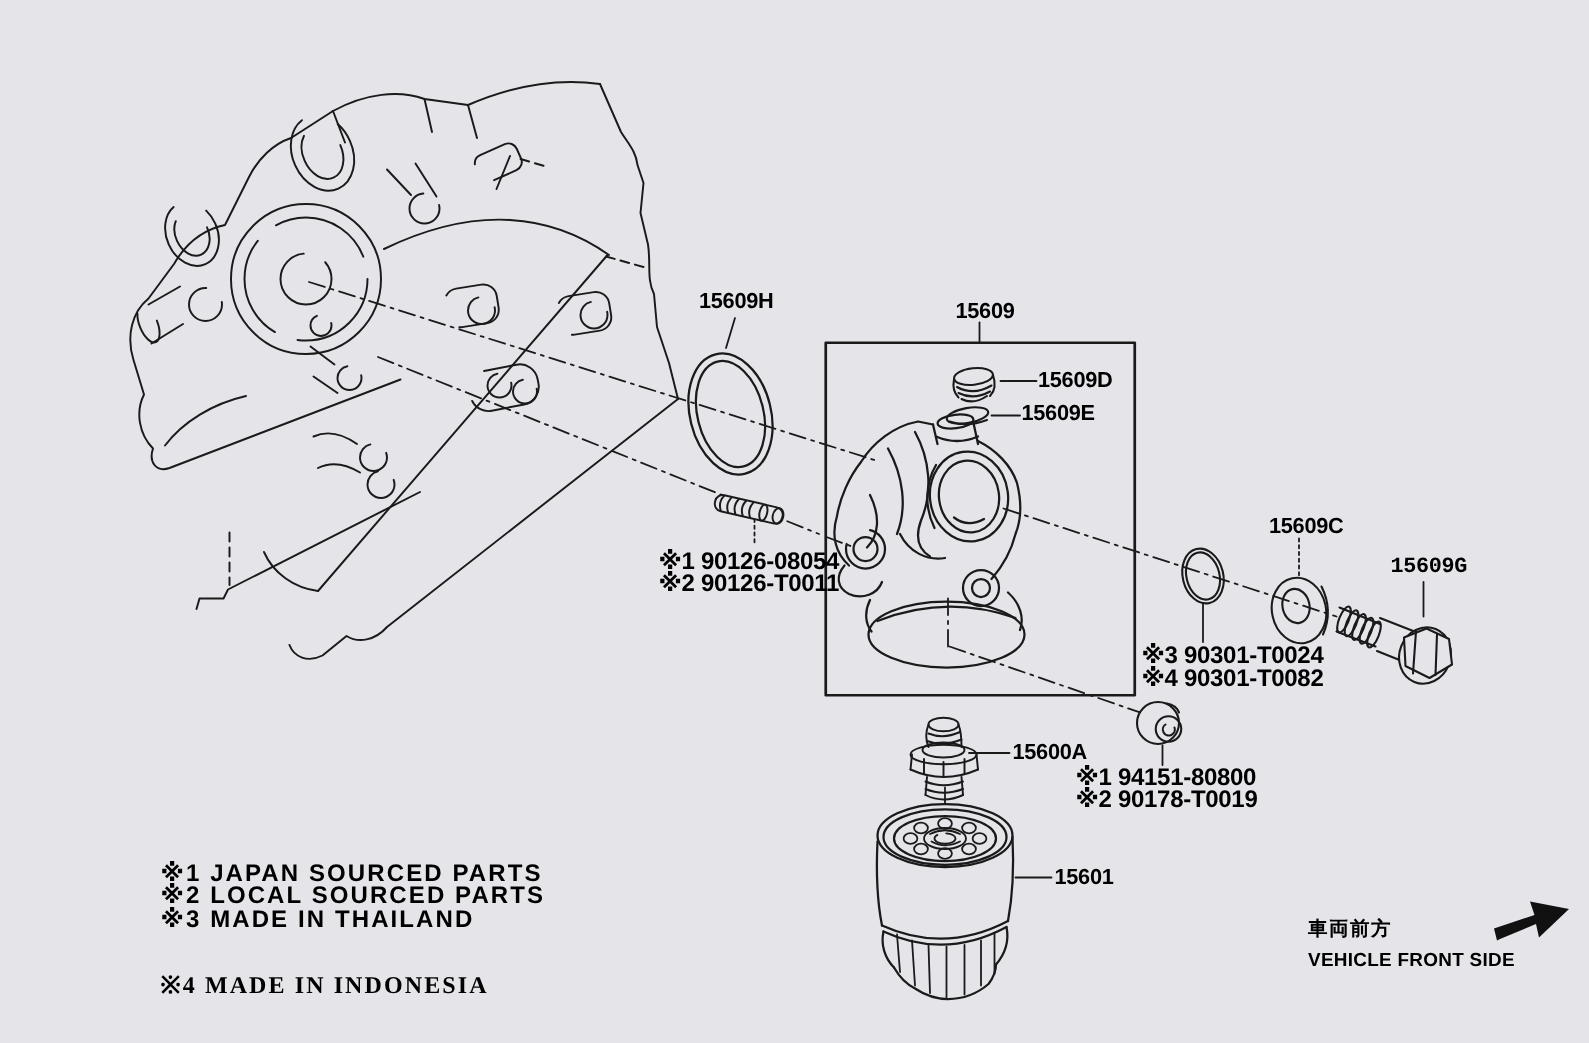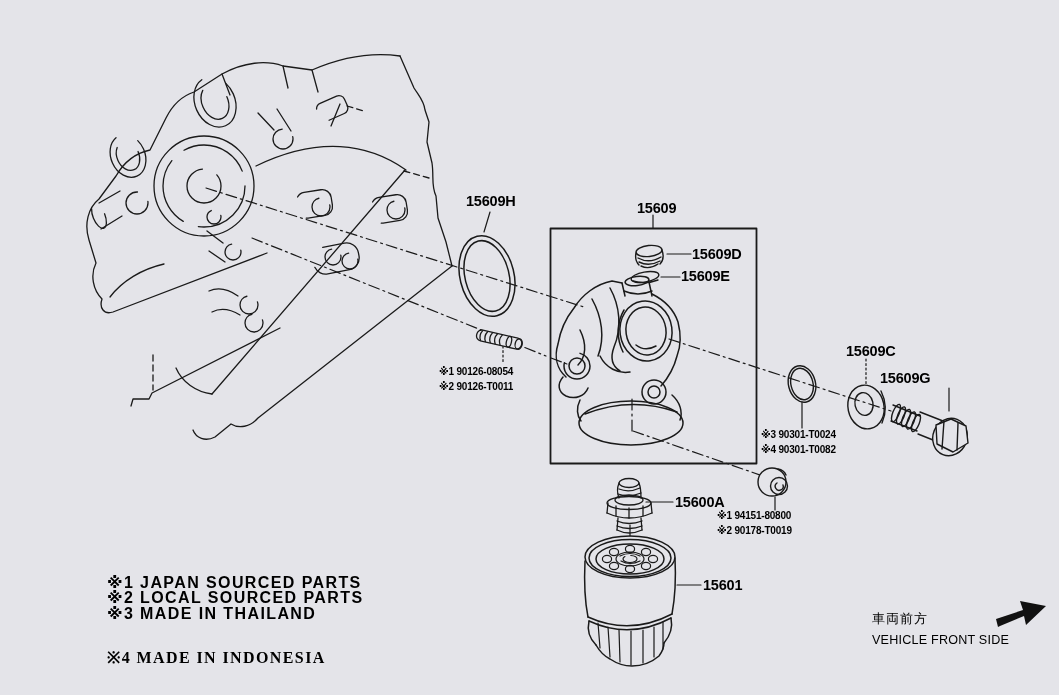--- a/index.html
+++ b/index.html
@@ -8,36 +8,36 @@
     background:#e4e4e9;
     font-family:"Liberation Sans","DejaVu Sans",sans-serif;
   }
   #stage{position:absolute;left:0;top:0;width:1059px;height:694px;}
   svg{position:absolute;left:0;top:0;}
   .lbl{
     position:absolute;color:#000;font-weight:700;white-space:pre;
     font-size:14.5px;line-height:1;letter-spacing:-0.2px;
     font-family:"Liberation Sans","DejaVu Sans",sans-serif;
   }
-  .sub{font-size:10px;letter-spacing:-0.2px;}
+  .sub{font-size:16px;letter-spacing:-0.2px;}
   .legend-line{
     position:absolute;color:#000;font-weight:700;white-space:pre;
     font-size:16px;line-height:1;letter-spacing:1.4px;
     font-family:"Liberation Sans","DejaVu Sans",sans-serif;
   }
-  .dir{position:absolute;color:#000;font-weight:400;white-space:pre;line-height:1;}
+  .dir{position:absolute;color:#000;font-weight:700;white-space:pre;line-height:1;}
   
   .p-oring15609h{left:466px;top:194px;}
   .p-bracket15609{left:637px;top:201px;}
   .p-cap15609d{left:692px;top:247px;}
   .p-ring15609e{left:681px;top:269px;}
   .p-studnote1{left:439px;top:367px;}
   .p-studnote2{left:439px;top:382px;}
   .p-washer15609c{left:846px;top:344px;}
-  .p-bolt15609g{left:880px;top:371px;}
+  .p-bolt15609g{left:927px;top:371px;font-family:Liberation Mono, monospace;}
   .p-washernote3{left:761px;top:430px;text-align:right;}
   .p-washernote4{left:761px;top:445px;}
   .p-grommetnote1{left:717px;top:511px;}
   .p-grommetnote2{left:717px;top:526px;}
   .p-union15600a{left:675px;top:495px;}
   .p-filter15601{left:703px;top:578px;}
   .p-legend1{left:107px;top:575px;}
   .p-legend2{left:107px;top:590px;}
   .p-legend3{left:107px;top:606px;}
   .p-legend4{left:107px;top:650px;font-family:Liberation Serif, serif;}

